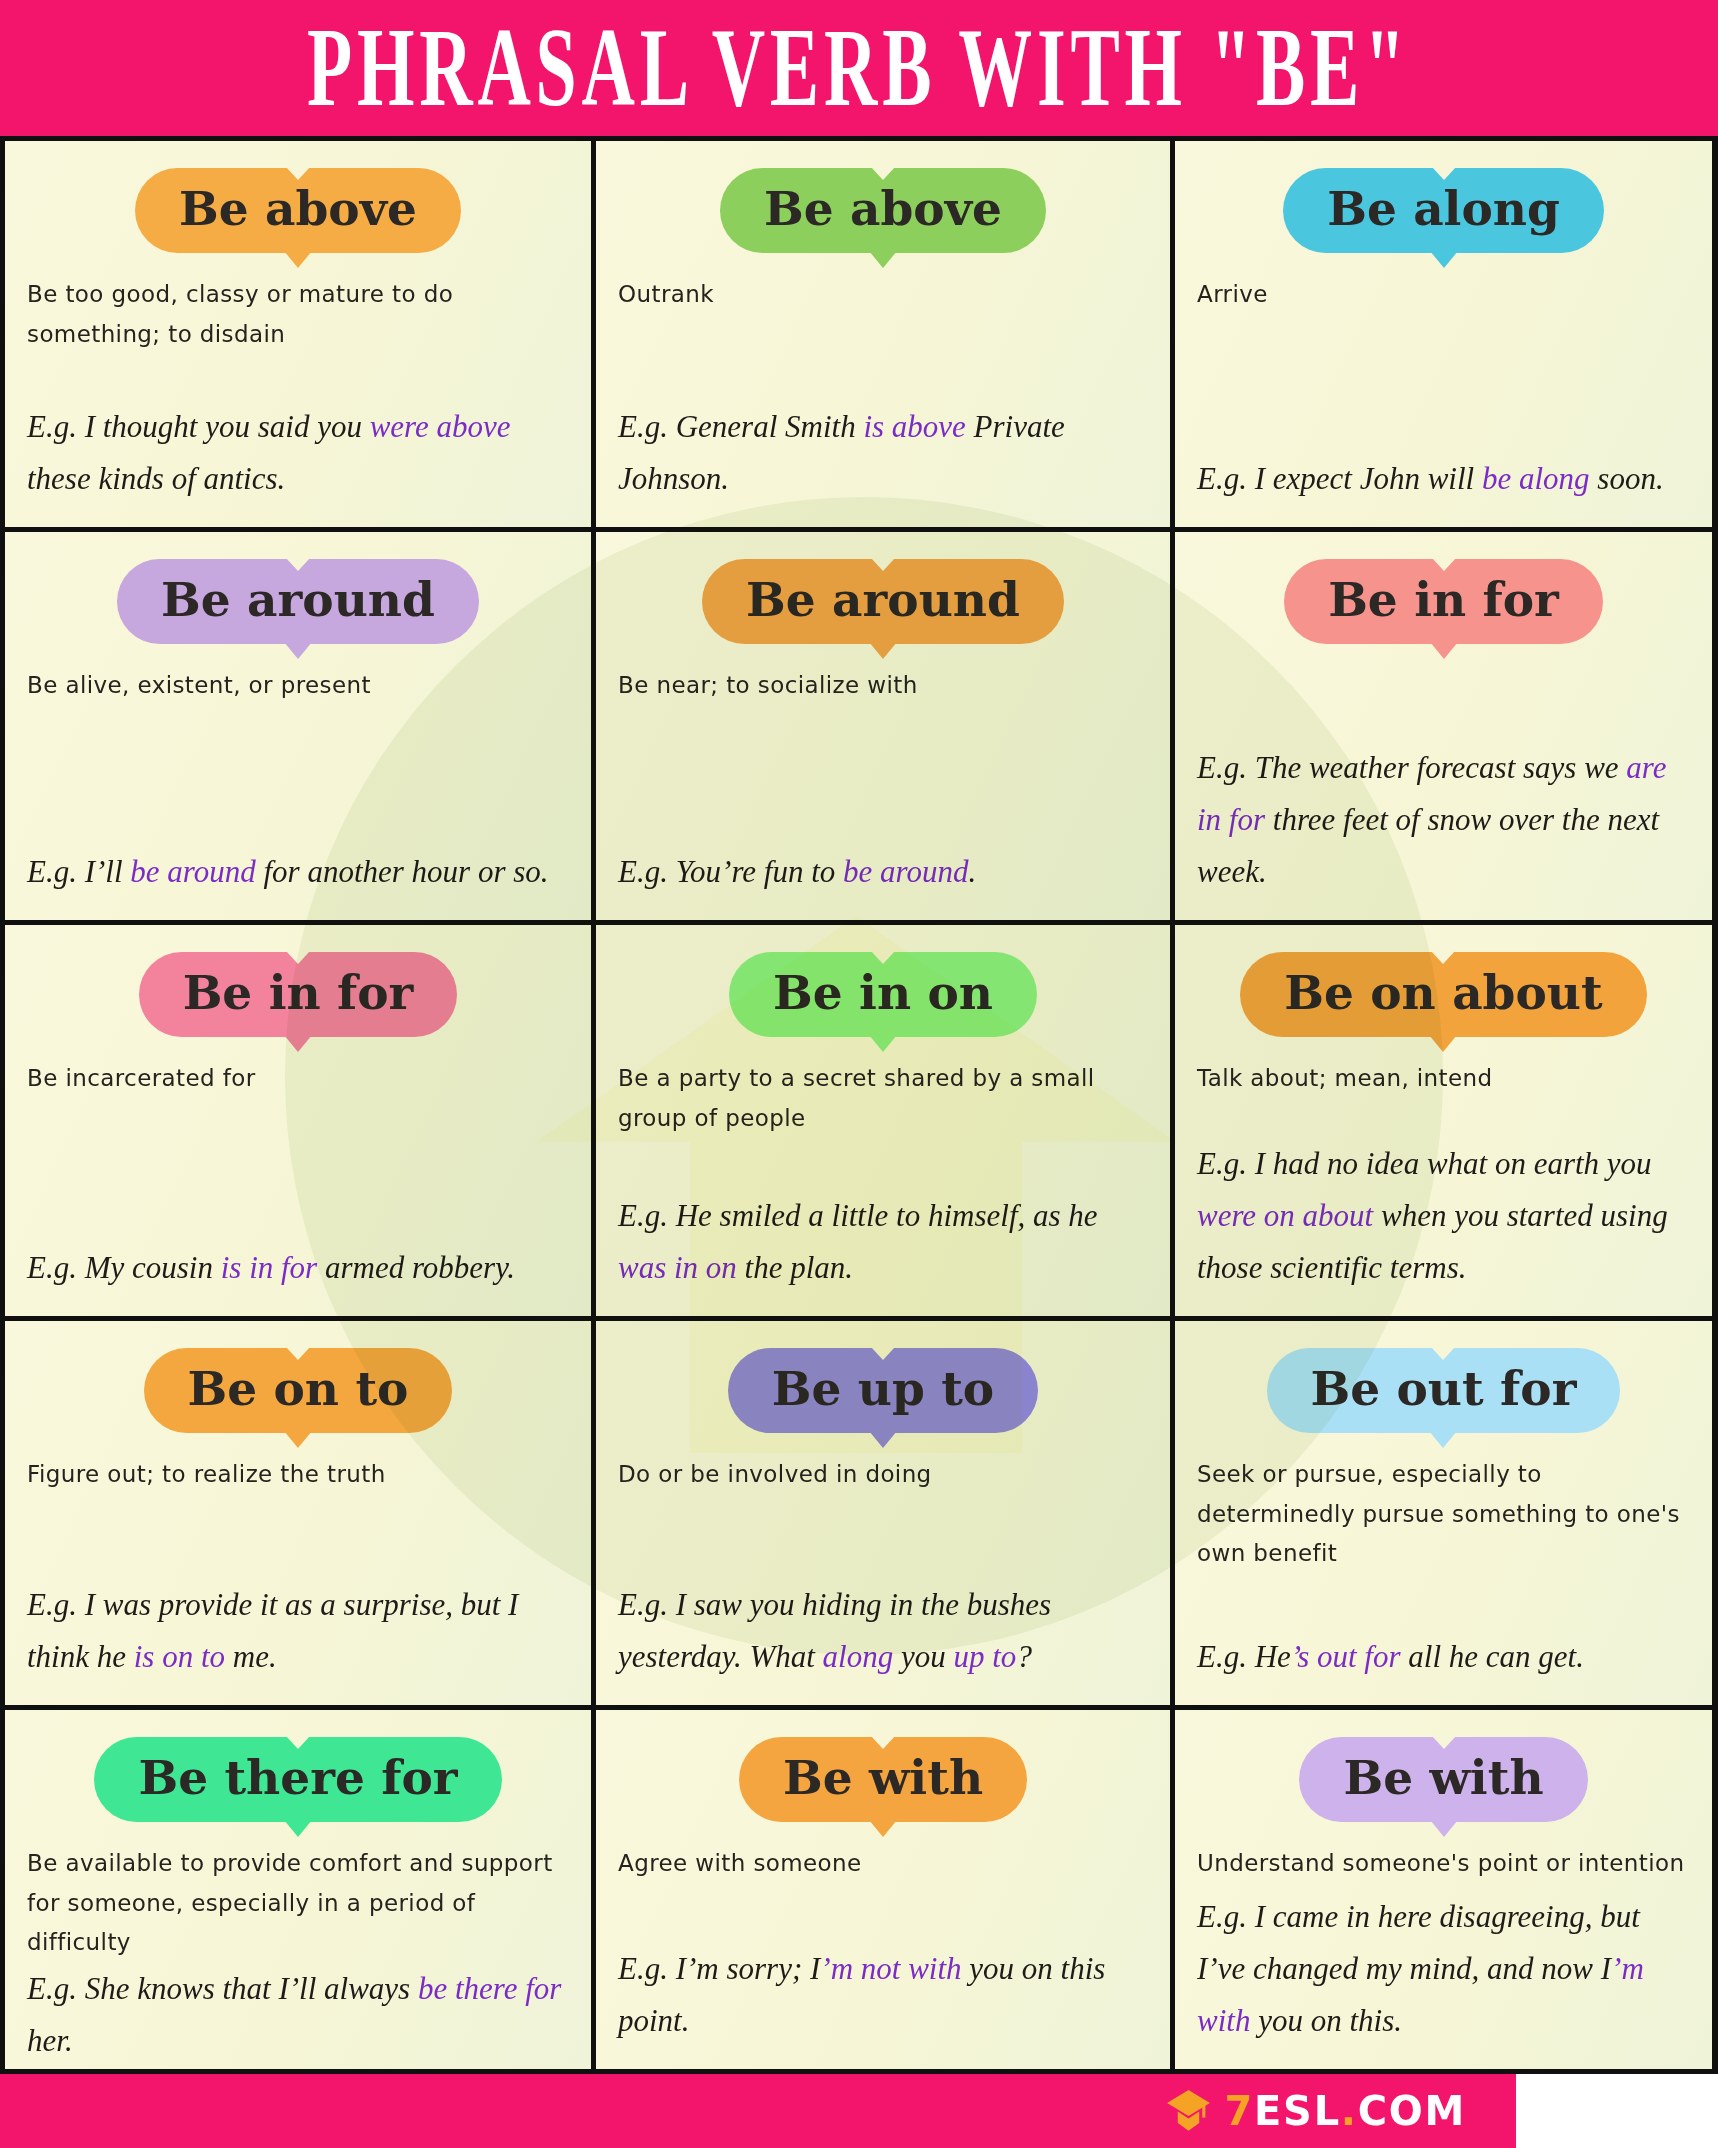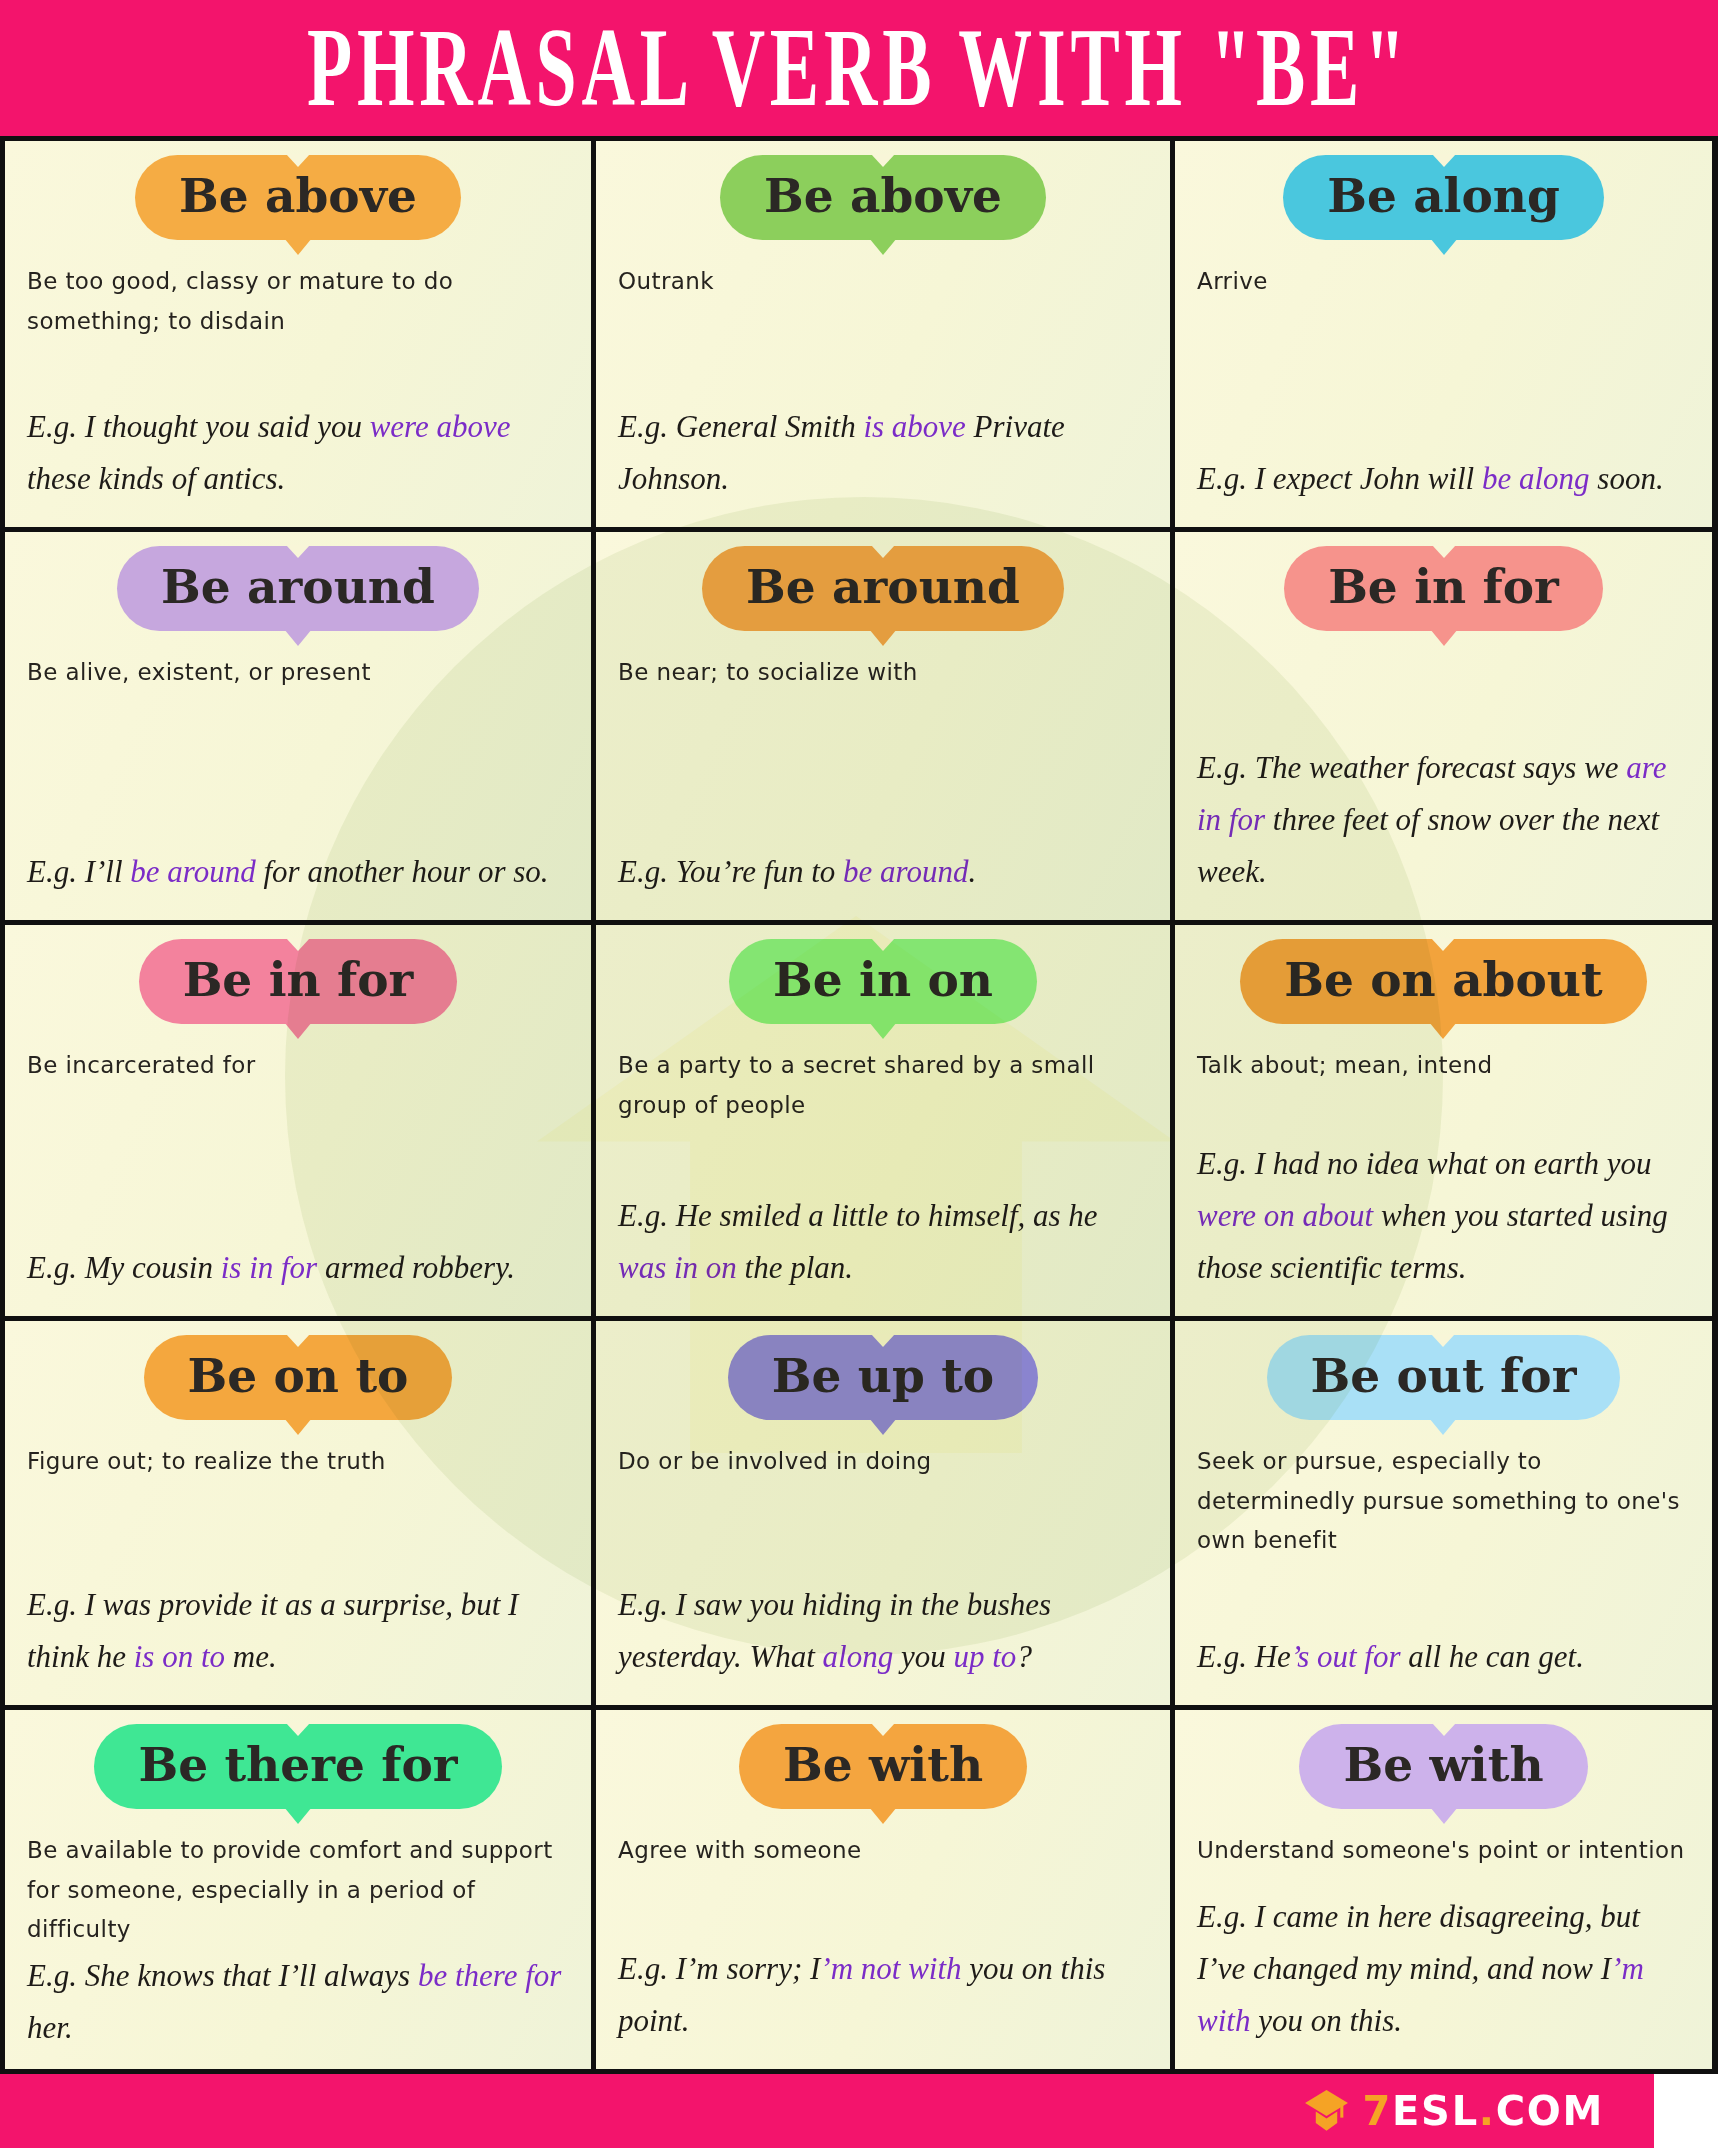--- a/index.html
+++ b/index.html
@@ -61,21 +61,21 @@
   .wm-chevron{
     position:absolute;left:537px;top:780px;width:638px;height:537px;
     background:rgba(252,246,178,0.55);
     clip-path:polygon(50% 0,100% 42%,76% 42%,76% 100%,24% 100%,24% 42%,0 42%);
     mix-blend-mode:multiply;opacity:0.45;
     pointer-events:none;z-index:5;
   }
   
   .badge{
     align-self:center;
-    margin-top:14px;
+    margin-top:27px;
     padding:13.4px 44px 17px;
     border-radius:50px;
     position:relative;
     flex:0 0 auto;
   }
   .badge::before{ 
     content:"";position:absolute;top:-0.8px;left:50%;transform:translateX(-50%);
     border-left:12.6px solid transparent;border-right:12.6px solid transparent;
     border-top:13.4px solid #F8F6D8;
   }
@@ -103,21 +103,21 @@
     margin:auto 22px 22px;
     font-family:"Liberation Serif", serif;
     font-style:italic;
     font-size:31px;
     line-height:1.68;
     color:#1E1B18;
   }
   .example .hl{color:var(--purple-hl);}
   
   .footer-bar{
-    width:1654px;height:74px;
+    width:1516px;height:74px;
     background:var(--pink);
     display:flex;align-items:center;justify-content:flex-end;
     padding-right:50px;
   }
   .brand{display:flex;align-items:center;gap:11.7px;}
   .brand-text{
     font-size:40px;font-weight:bold;letter-spacing:1.7px;
     font-family:"DejaVu Sans", sans-serif;
   }
   .brand-text .orange{color:#F5A325;}

